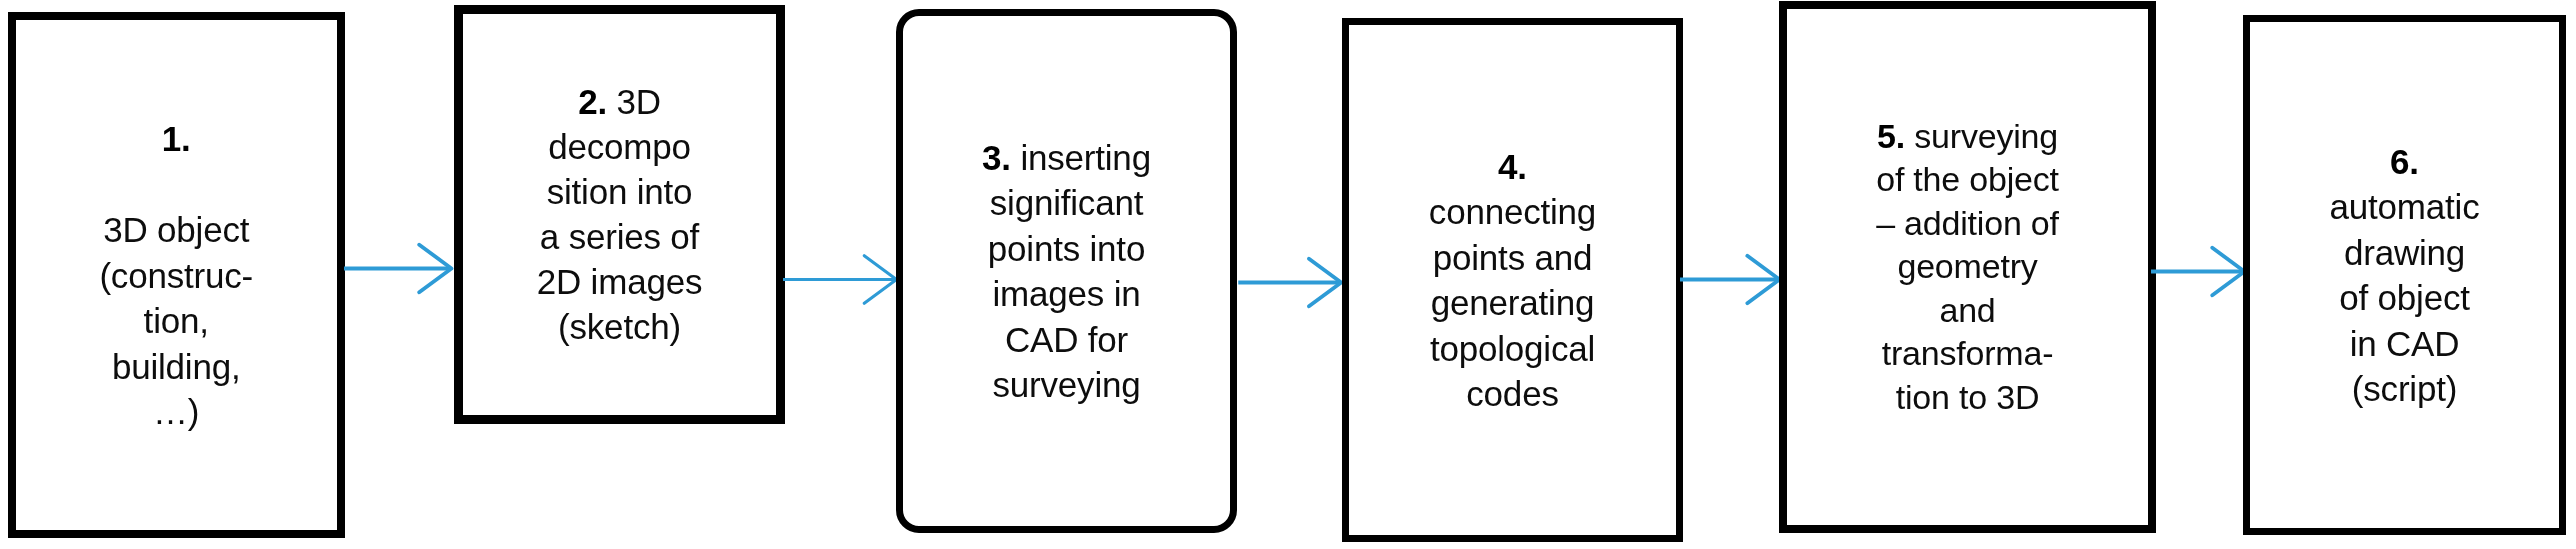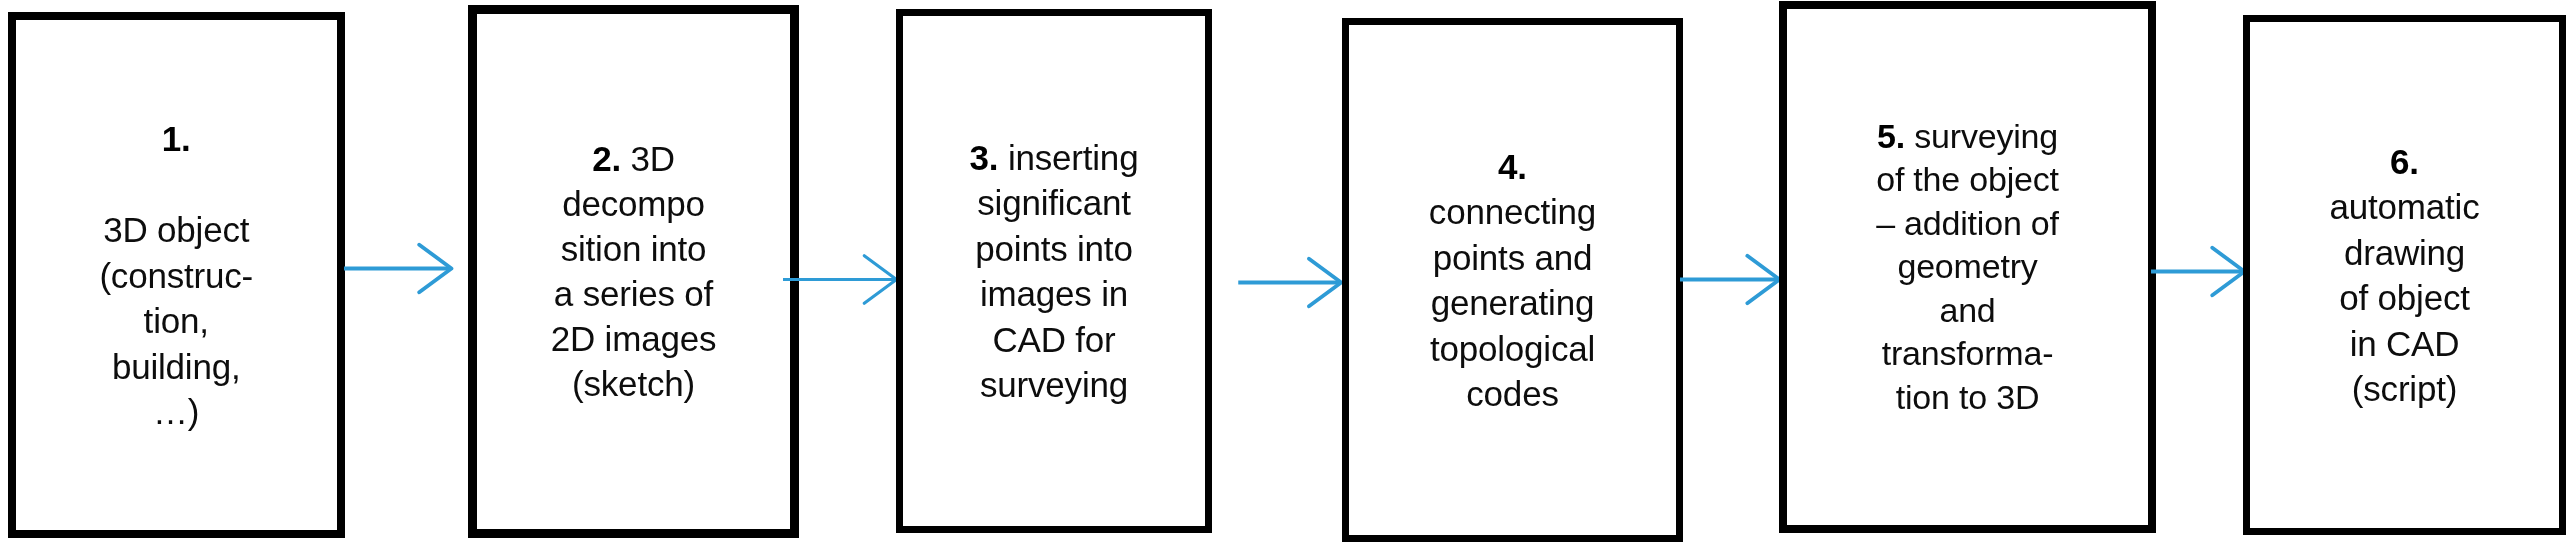--- a/index.html
+++ b/index.html
@@ -64,37 +64,37 @@
 …)</span></span>
   </div>
 
   <div class="arrow" style="left:344px; top:237px; width:109px; height:63px;">
     <svg width="109" height="63" viewBox="0 0 142 82" aria-hidden="true">
       <line x1="0" y1="41" x2="138" y2="41" stroke="#2e9bd6" stroke-width="5"></line>
       <polyline points="98,10 140,41 98,72" fill="none" stroke="#2e9bd6" stroke-width="5" stroke-linecap="round" stroke-linejoin="round"></polyline>
     </svg>
   </div>
 
-  <div class="step-box" style="left:468px; top:4.6px; width:331px; height:533px; border-width:9.2px;">
+  <div class="step-box" style="left:454px; top:4.6px; width:331px; height:419px; border-width:9.2px;">
     <span class="step-text" style="font-size:35px; line-height:1.29;"><span class="step-num">2.</span><span> 3D
 decompo
 sition into
 a series of
 2D images
 (sketch)</span></span>
   </div>
 
   <div class="arrow" style="left:783px; top:248px; width:115px; height:63px;">
     <svg width="115" height="63" viewBox="0 0 150 82" aria-hidden="true">
       <line x1="0" y1="41" x2="146" y2="41" stroke="#2e9bd6" stroke-width="4"></line>
       <polyline points="106,10 148,41 106,72" fill="none" stroke="#2e9bd6" stroke-width="4" stroke-linecap="round" stroke-linejoin="round"></polyline>
     </svg>
   </div>
 
-  <div class="step-box" style="left:896px; top:9.2px; width:316px; height:524px; border-width:7.7px;">
+  <div class="step-box" style="left:896px; top:9.2px; width:341px; height:524px; border-width:7.7px;border-radius:23px;">
     <span class="step-text" style="font-size:35px; line-height:1.30;"><span class="step-num">3.</span><span> inserting
 significant
 points into
 images in
 CAD for
 surveying</span></span>
   </div>
 
   <div class="arrow" style="left:1238px; top:251px; width:105px; height:63px;">
     <svg width="105" height="63" viewBox="0 0 136 82" aria-hidden="true">

